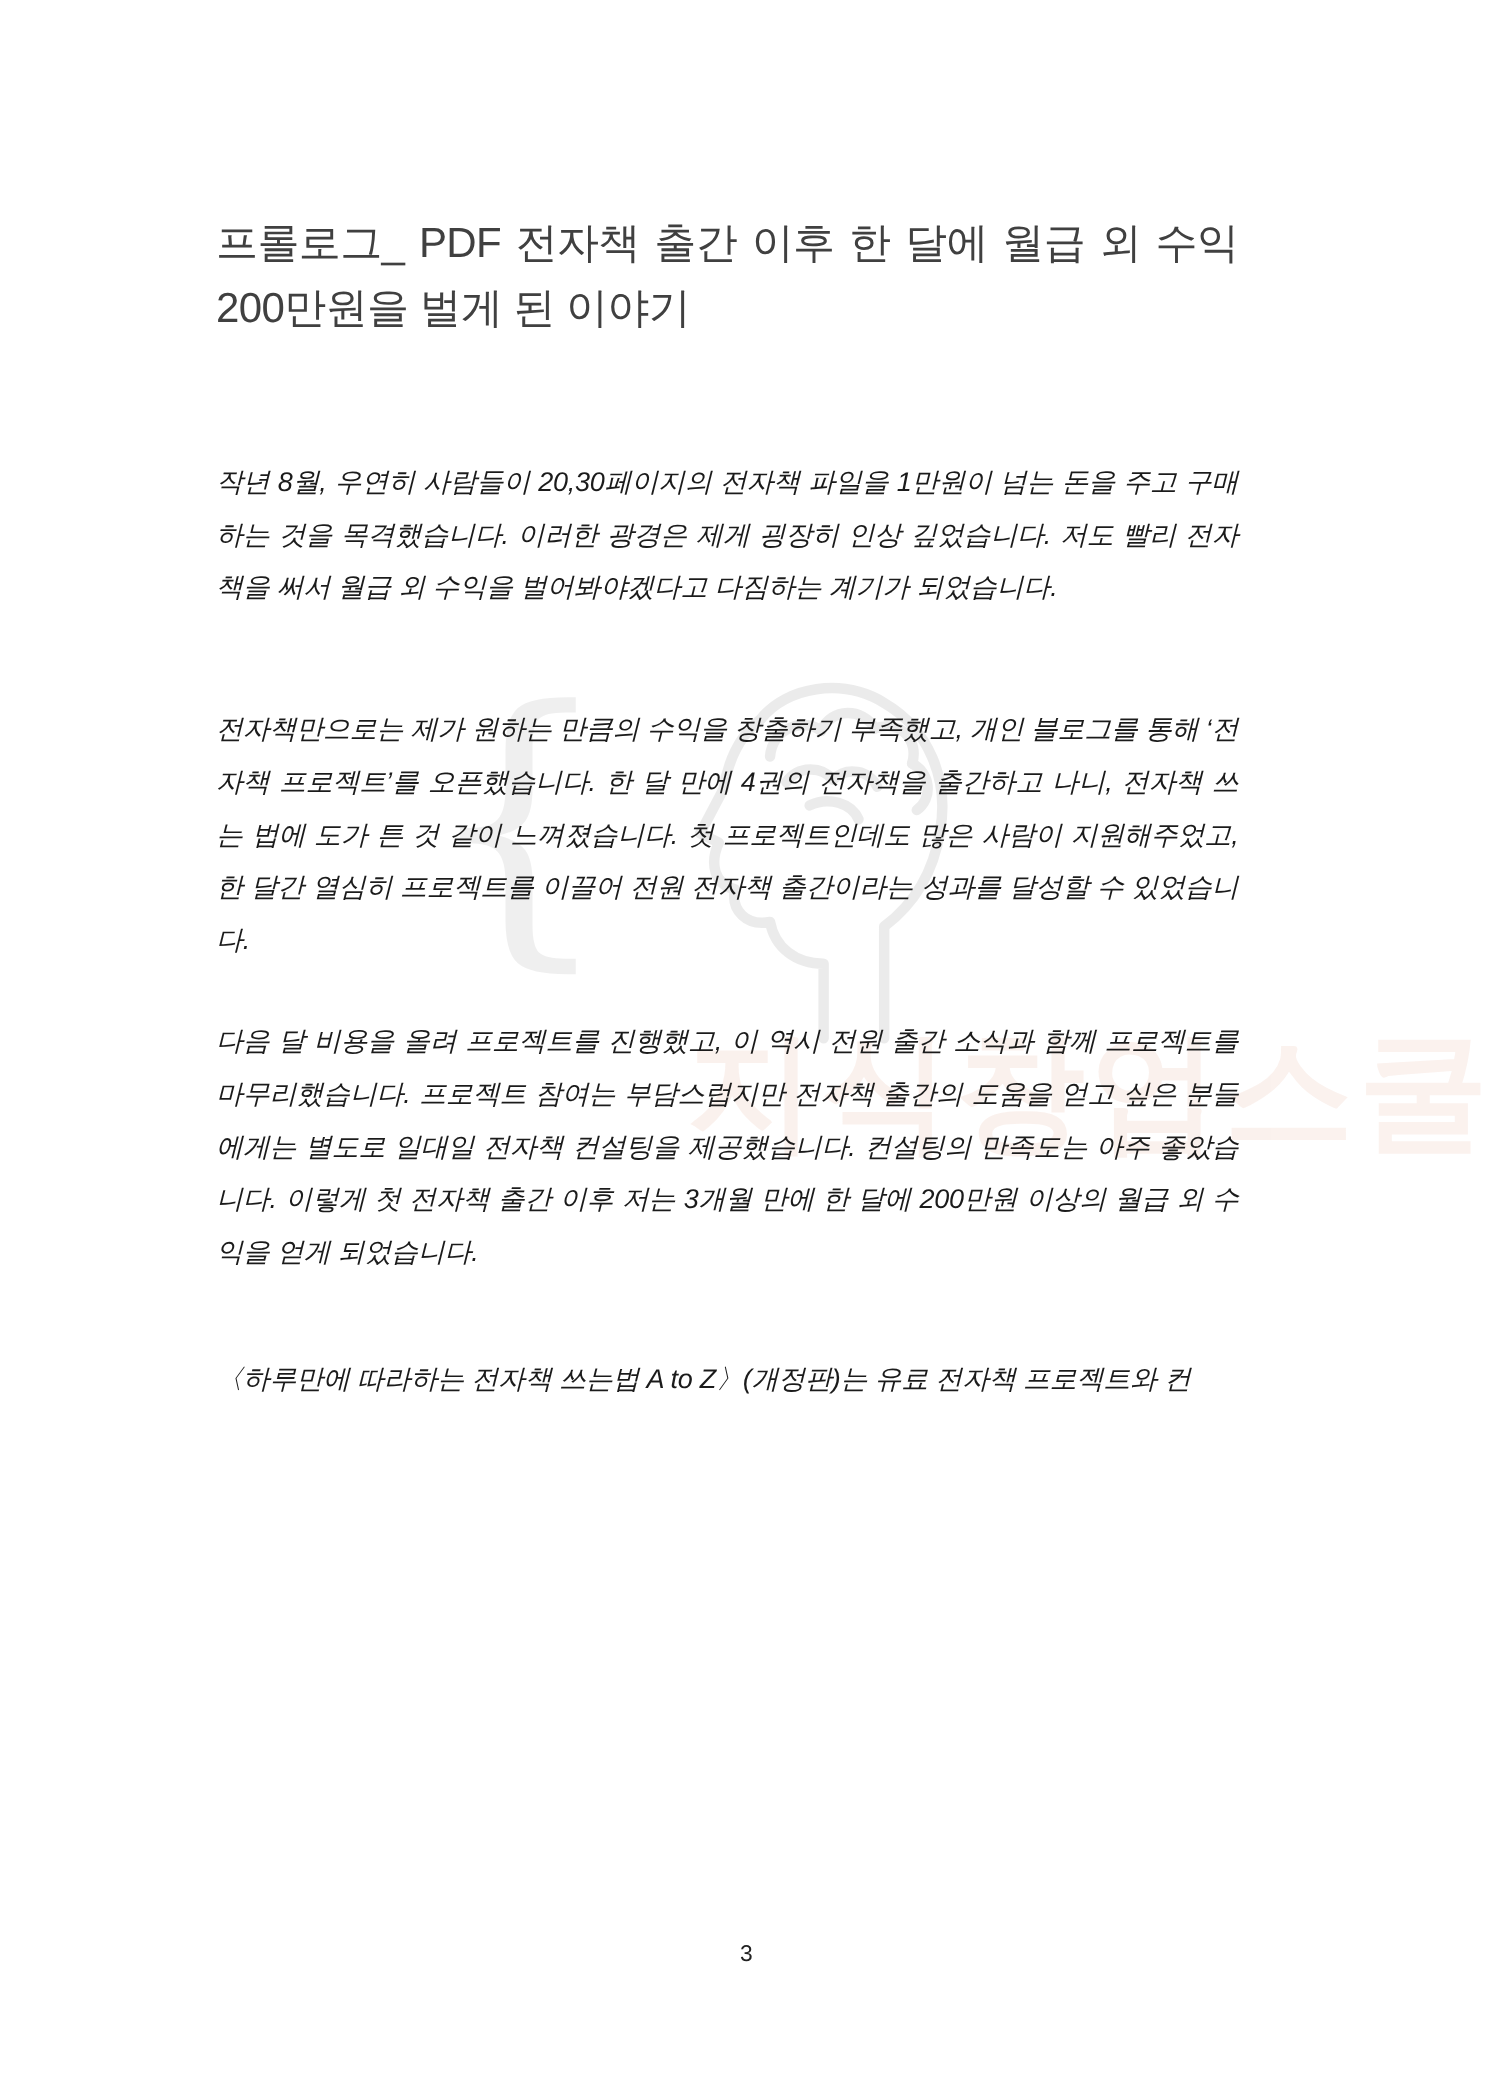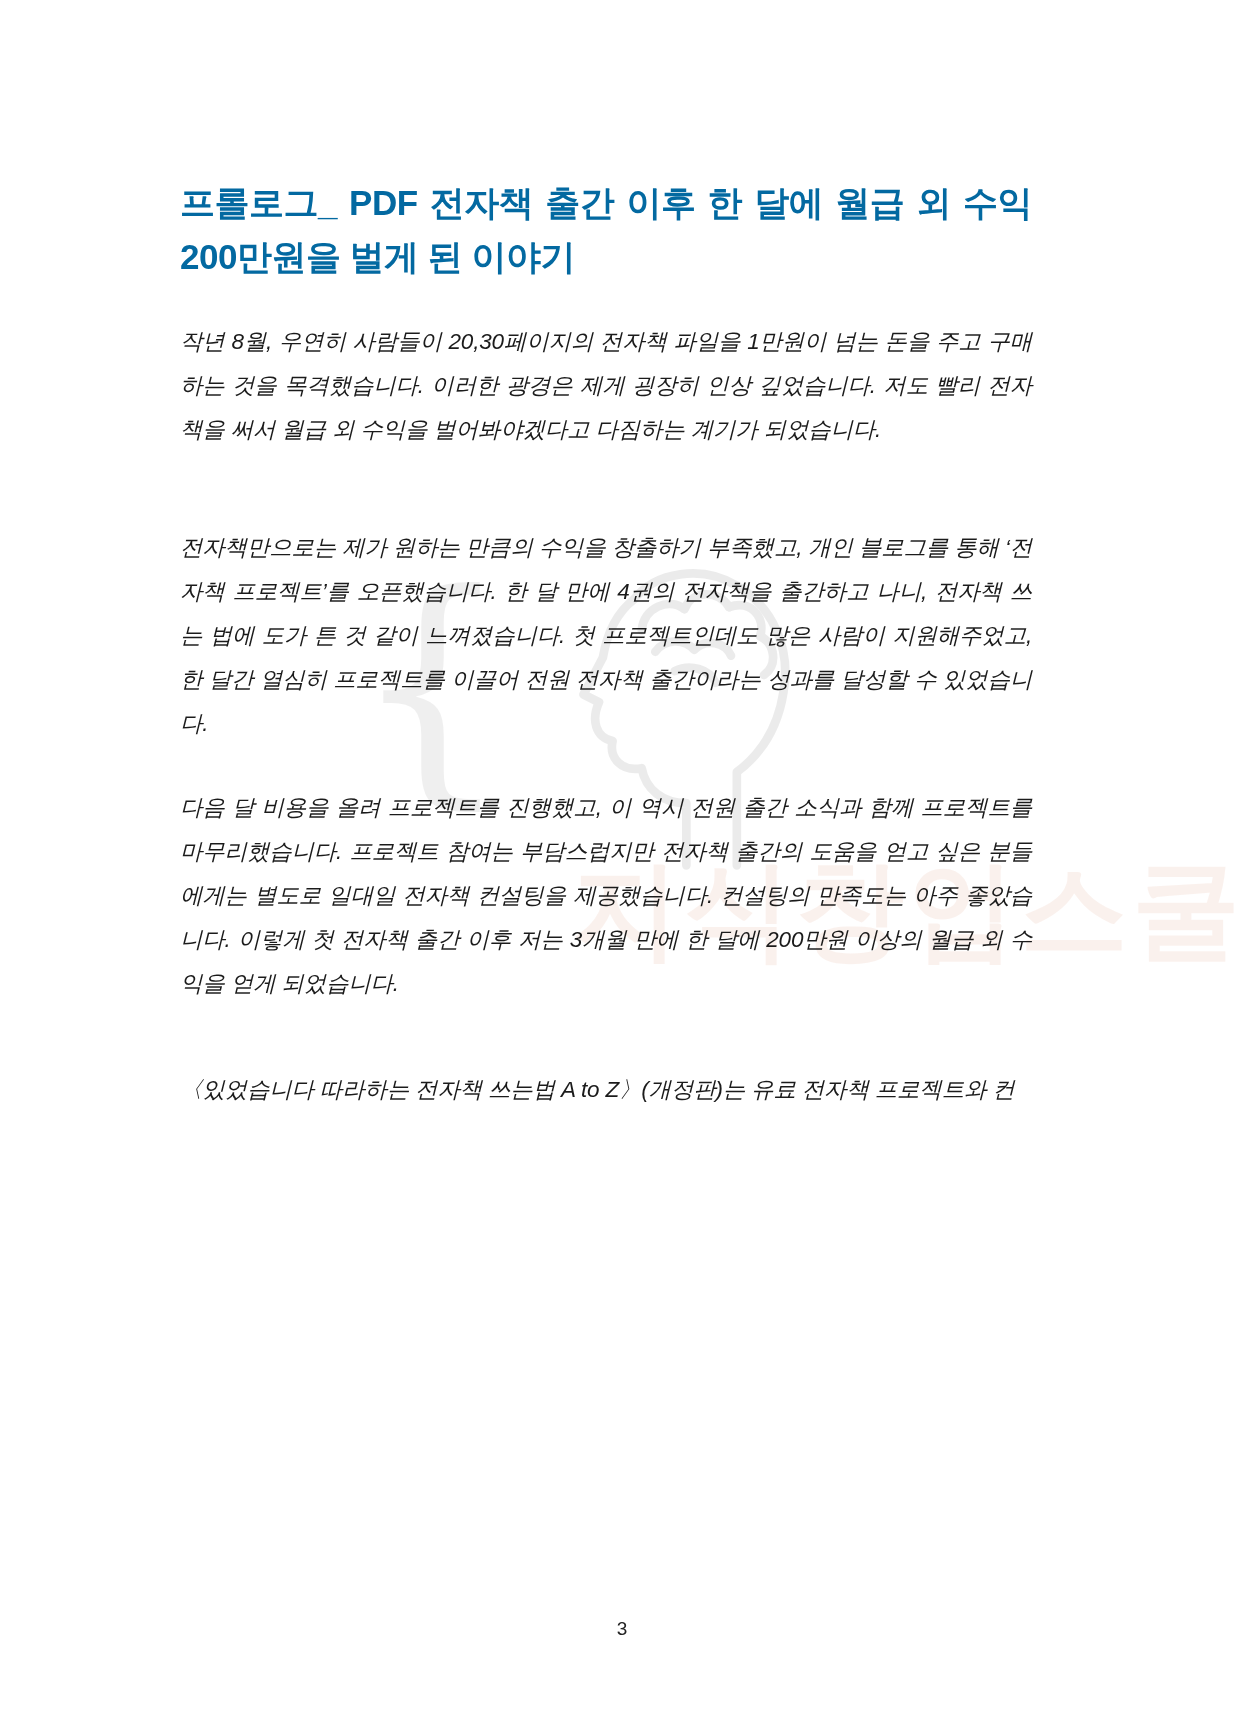--- a/index.html
+++ b/index.html
@@ -19,24 +19,24 @@
   }
   .content {
     position: absolute;
     left: 180px;
     top: 0;
     width: 852px;
     z-index: 2;
   }
   .heading {
     margin-top: 176px;
-    margin-bottom: 36px;
-    color: #0369a1;
+    margin-bottom: 96px;
+    color: #404040;
     font-size: 35px;
-    font-weight: bold;
+    font-weight: normal;
     line-height: 54px;
     letter-spacing: -0.5px;
   }
   .heading .h-line1 {
     text-align: justify;
     text-align-last: justify;
   }
   .heading .h-line2 {
     text-align: left;
   }
@@ -132,19 +132,19 @@
   <div class="content">
 
     <div class="heading">
       <div class="h-line1">프롤로그_ PDF 전자책 출간 이후 한 달에 월급 외 수익</div>
       <div class="h-line2">200만원을 벌게 된 이야기</div>
     </div>
 
     <p class="para">작년 8월, 우연히 사람들이 20,30페이지의 전자책 파일을 1만원이 넘는 돈을 주고 구매하는 것을 목격했습니다. 이러한 광경은 제게 굉장히 인상 깊었습니다. 저도 빨리 전자책을 써서 월급 외 수익을 벌어봐야겠다고 다짐하는 계기가 되었습니다.</p>
     <p class="para gap-lg">전자책만으로는 제가 원하는 만큼의 수익을 창출하기 부족했고, 개인 블로그를 통해 ‘전자책 프로젝트’를 오픈했습니다. 한 달 만에 4권의 전자책을 출간하고 나니, 전자책 쓰는 법에 도가 튼 것 같이 느껴졌습니다. 첫 프로젝트인데도 많은 사람이 지원해주었고, 한 달간 열심히 프로젝트를 이끌어 전원 전자책 출간이라는 성과를 달성할 수 있었습니다.</p>
     <p class="para">다음 달 비용을 올려 프로젝트를 진행했고, 이 역시 전원 출간 소식과 함께 프로젝트를 마무리했습니다. 프로젝트 참여는 부담스럽지만 전자책 출간의 도움을 얻고 싶은 분들에게는 별도로 일대일 전자책 컨설팅을 제공했습니다. 컨설팅의 만족도는 아주 좋았습니다. 이렇게 첫 전자책 출간 이후 저는 3개월 만에 한 달에 200만원 이상의 월급 외 수익을 얻게 되었습니다.</p>
-    <p class="para gap-md">〈있었습니다 따라하는 전자책 쓰는법 A to Z〉(개정판)는 유료 전자책 프로젝트와 컨</p>
+    <p class="para gap-md">〈하루만에 따라하는 전자책 쓰는법 A to Z〉(개정판)는 유료 전자책 프로젝트와 컨</p>
 
   </div>
 
   <div class="page-number">3</div>
 
 </div>
 
 </body></html>

